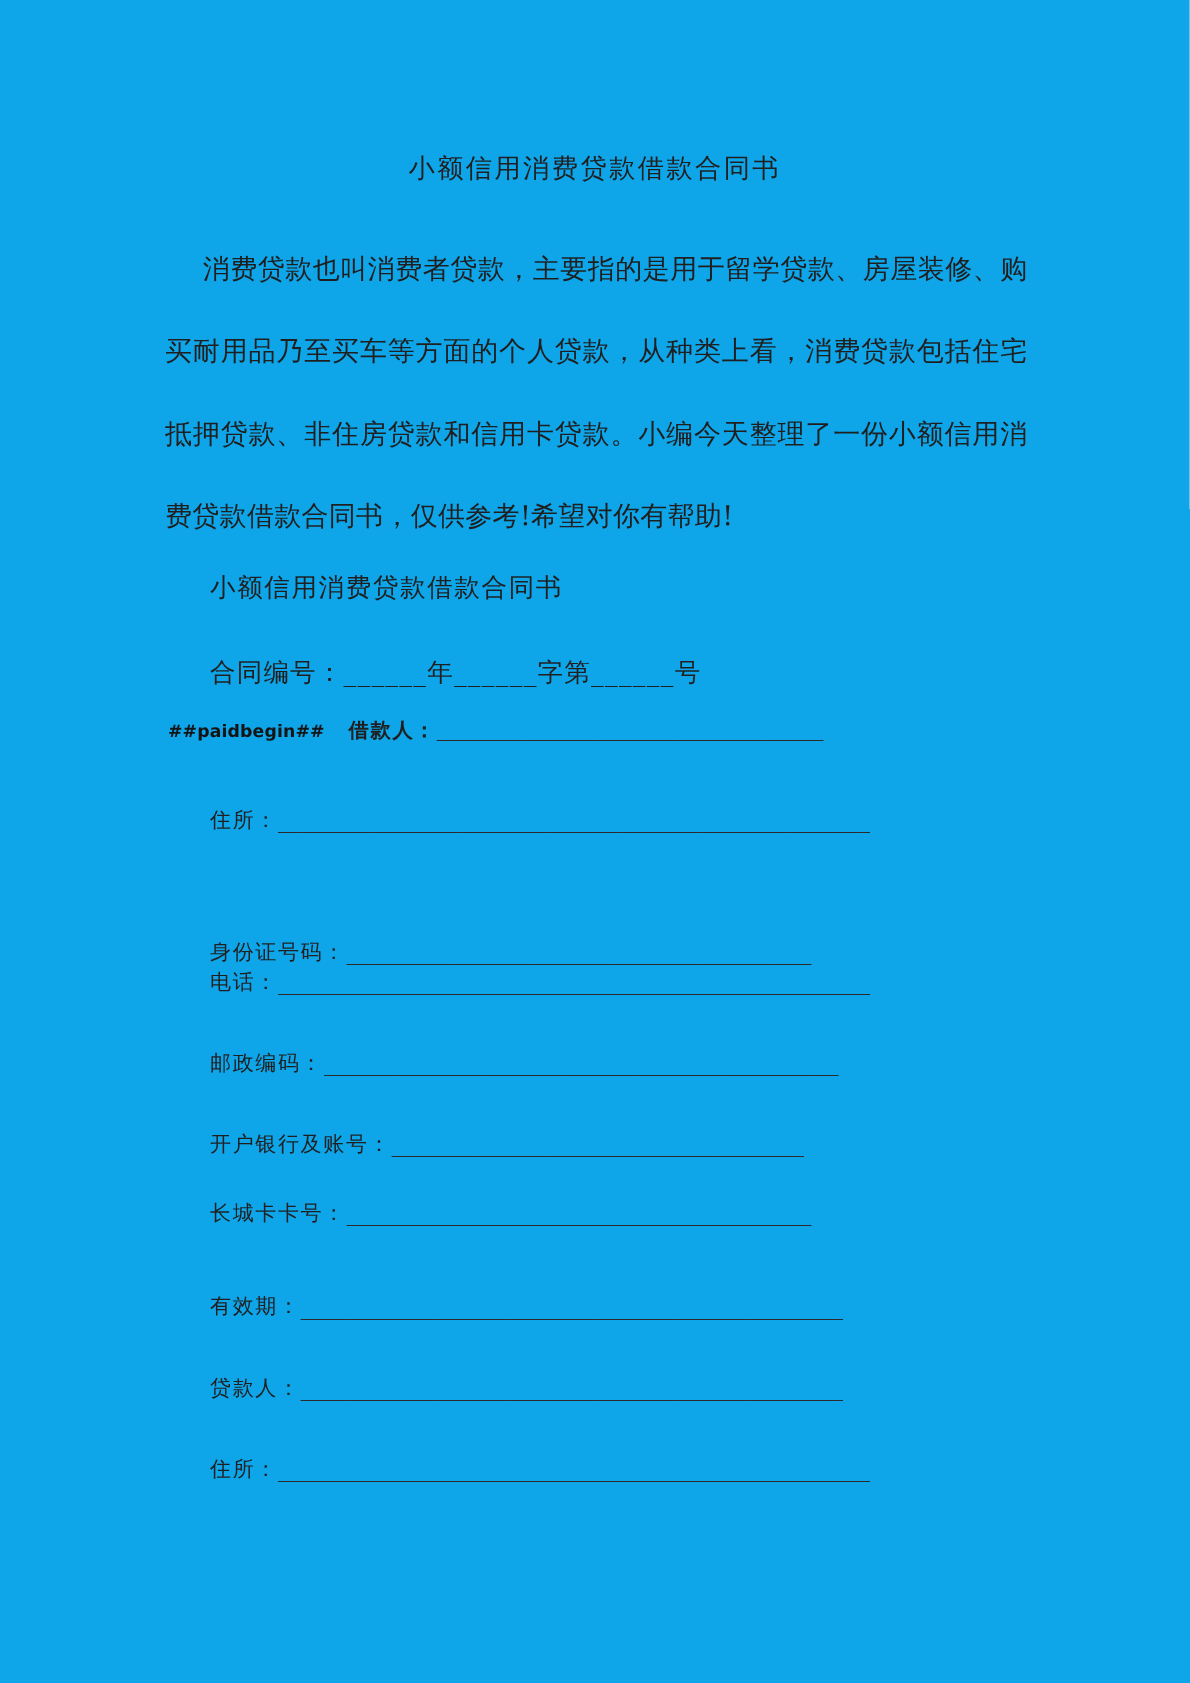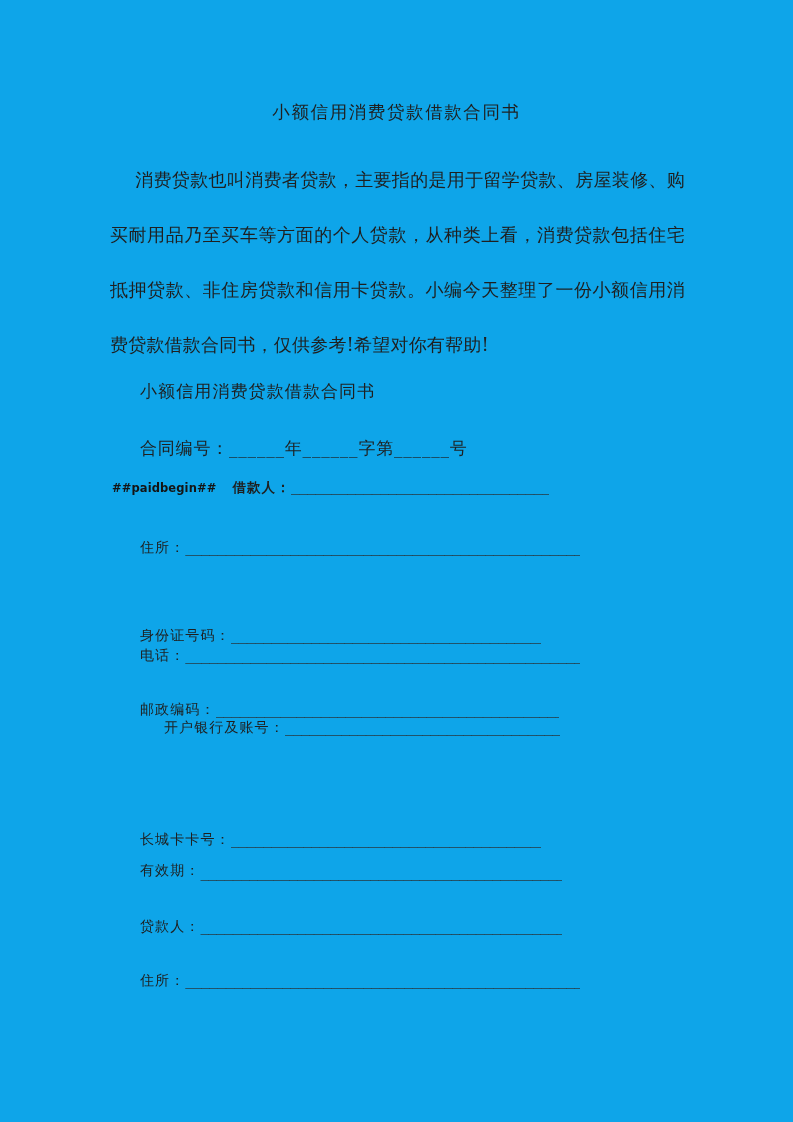--- a/index.html
+++ b/index.html
@@ -160,26 +160,26 @@
   <div class="field-row" style="top:644px;">
     <span class="field-label">电话：</span>
     <span class="field-rule" style="width: 395px;">______________________________________________________________________</span>
   </div>
 
   <div class="field-row" style="top:698px;">
     <span class="field-label">邮政编码：</span>
     <span class="field-rule" style="width: 343px;">______________________________________________________________________</span>
   </div>
 
-  <div class="field-row" style="top:716px;margin-left:24px;">
+  <div class="field-row" style="top:752px;">
     <span class="field-label">开户银行及账号：</span>
     <span class="field-rule" style="width: 275px;">______________________________________________________________________</span>
   </div>
 
-  <div class="field-row" style="top:828px;">
+  <div class="field-row" style="top:798px;">
     <span class="field-label">长城卡卡号：</span>
     <span class="field-rule" style="width: 310px;">______________________________________________________________________</span>
   </div>
 
   <div class="field-row" style="top:861px;align-items:center;">
     <span class="field-label">有效期：</span>
     <span class="field-rule" style="width: 362px;">______________________________________________________________________</span>
   </div>
 
   <div class="field-row" style="top:915px;">

